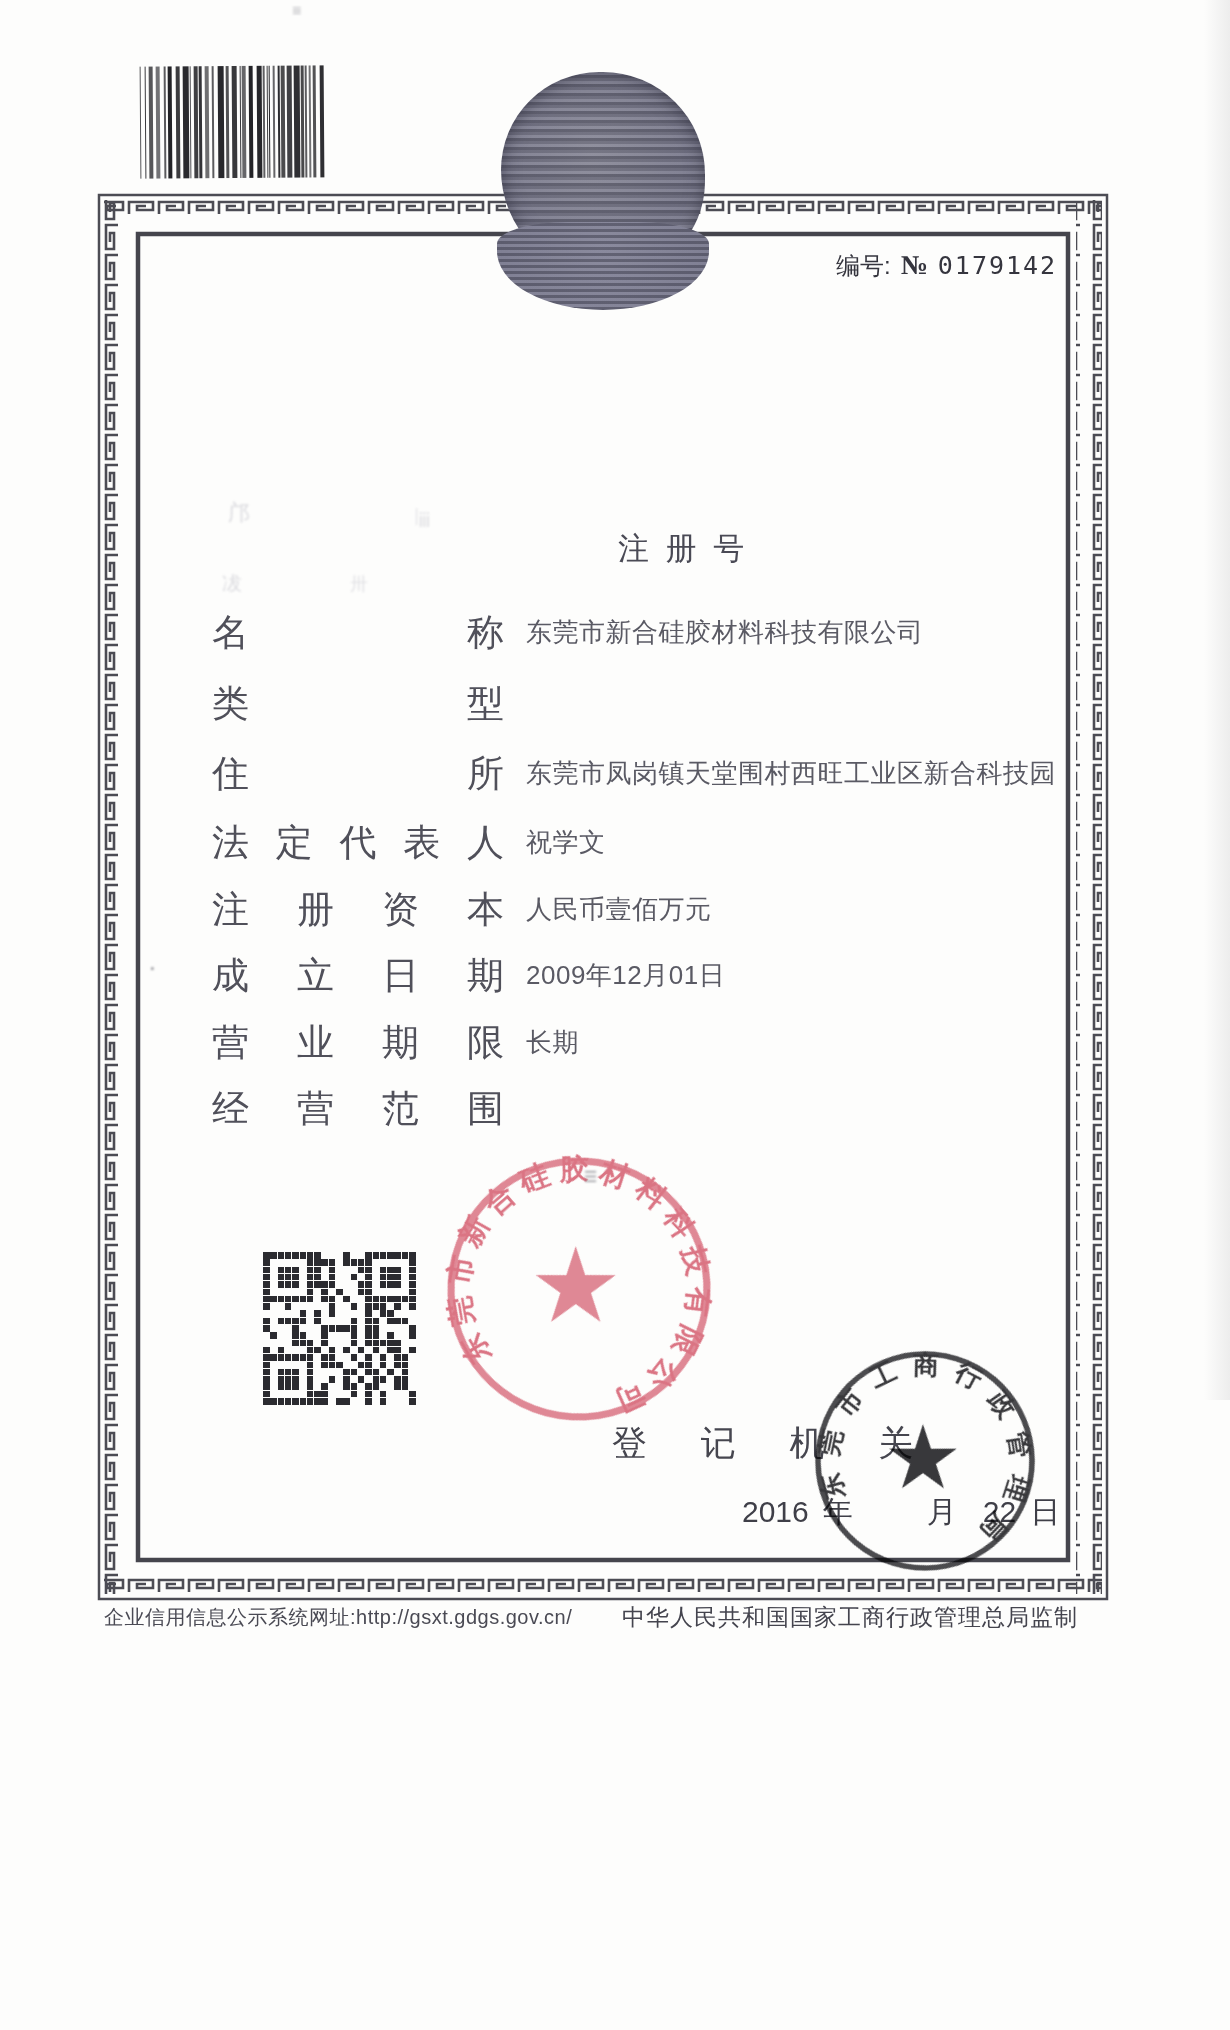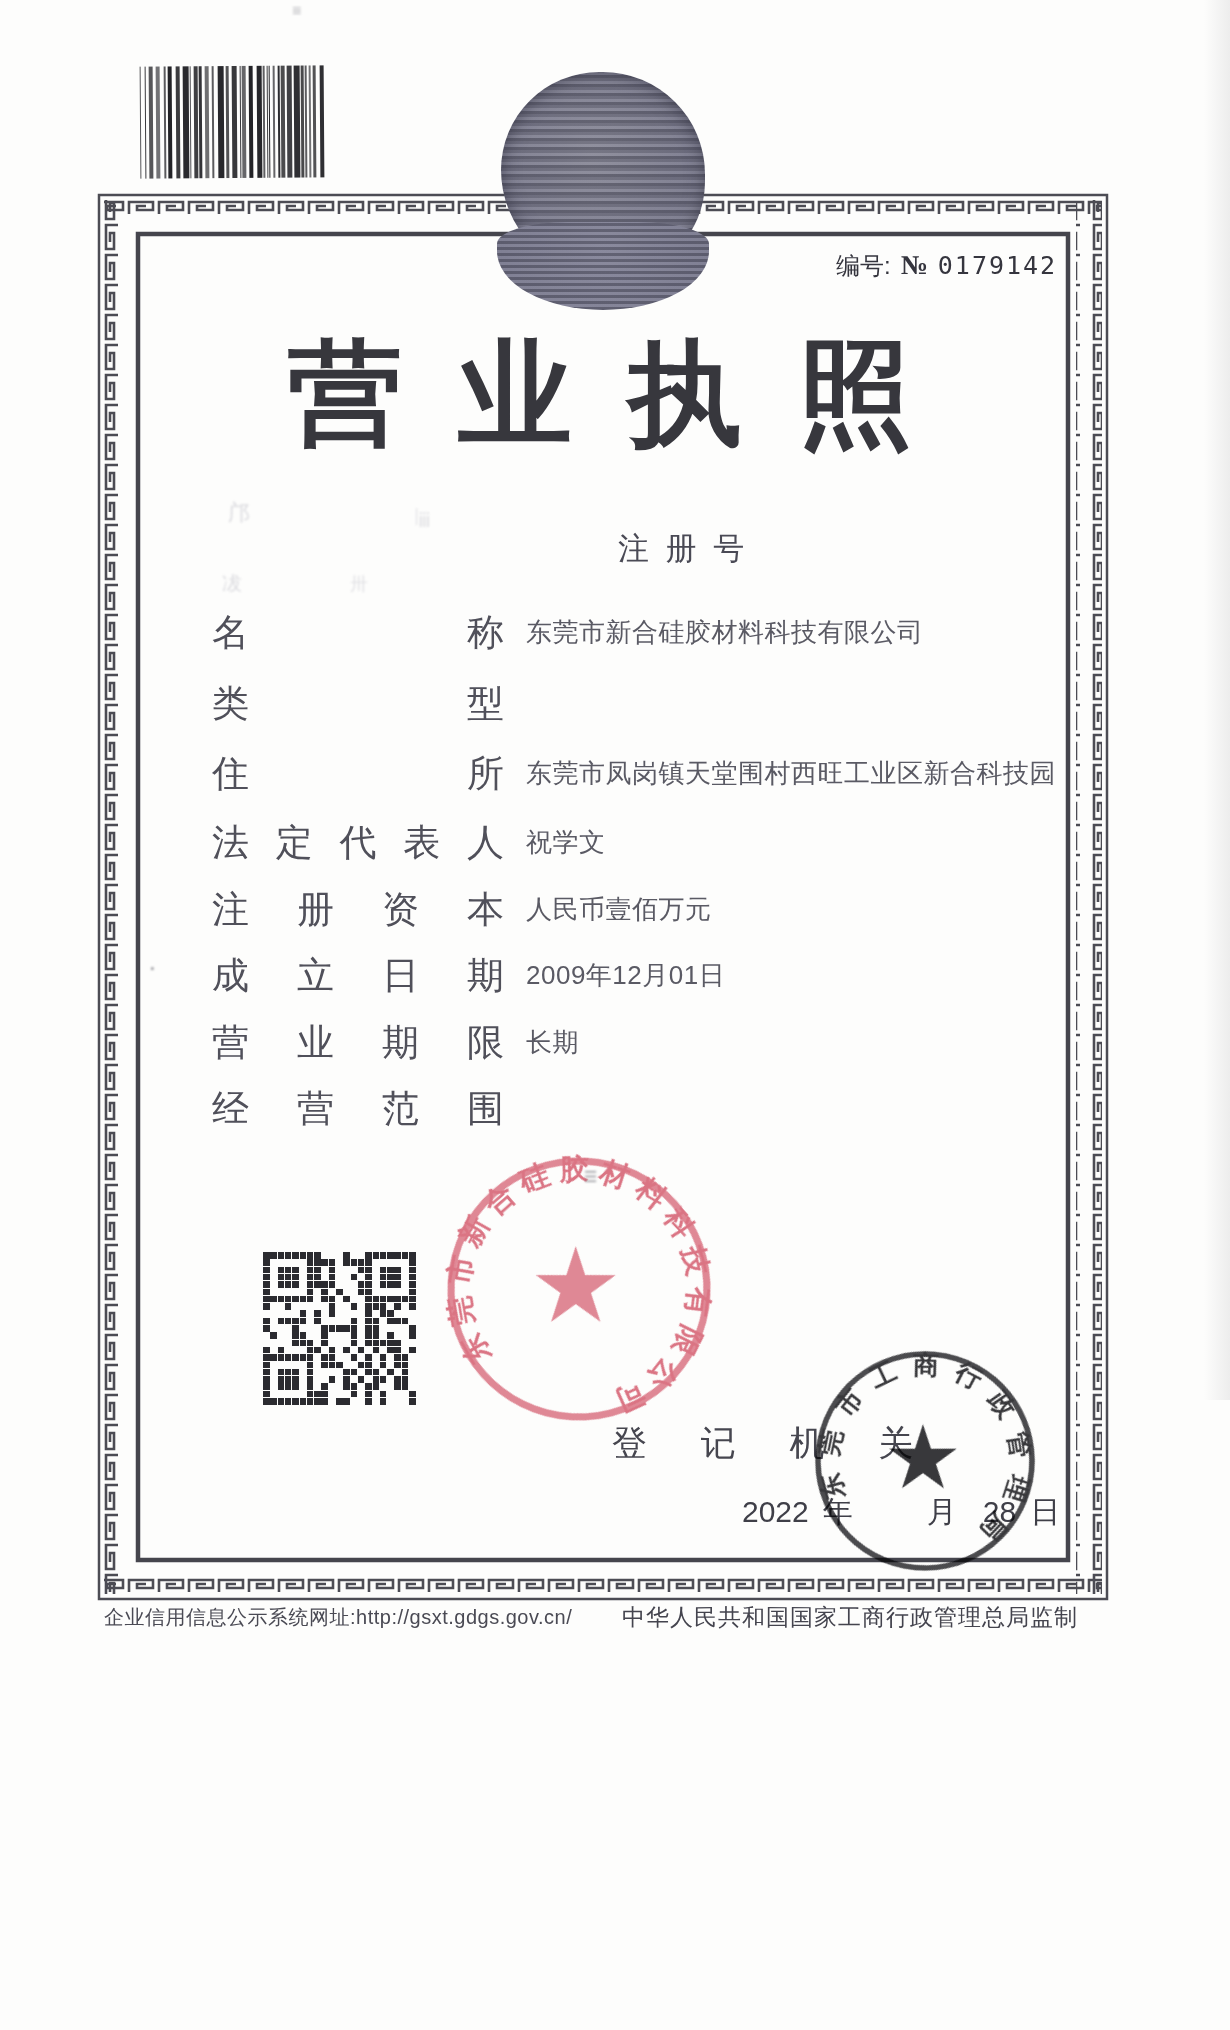--- a/index.html
+++ b/index.html
@@ -151,21 +151,20 @@
     <rect x="979" y="7" width="26" height="1394" fill="url(#meanderV)"></rect>
     <rect x="41" y="41" width="930" height="1326" fill="none" stroke="#45454d" stroke-width="4.5"></rect>
   </svg>
 
   <div id="serial">
     <span>编号:</span>
     <span class="numero">№</span>
     <span class="num">0179142</span>
   </div>
 
-  <div id="title">营业执照</div>
 
   <div id="regno">
     <span class="lbl">注 册 号</span>
   </div>
 
   <div id="fields">
     <div class="frow r0">
       <span class="flabel">
           <span>名</span>
           <span>称</span>
@@ -495,27 +494,27 @@
       <text font-size="26" fill="#1c1c20" font-weight="bold" letter-spacing="2">
         <textPath href="#rsealArc" startOffset="6" textLength="390">东莞市工商行政管理局</textPath>
       </text>
     </svg>
     <span class="star">★</span>
   </div>
 
   <div id="registrar">登 记 机 关</div>
 
   <div id="issue-date">
-    <span>2022</span>
+    <span>2016</span>
     <span class="gap-d"></span>
     <span>年</span>
     <span class="gap-m"></span>
     <span>月</span>
     <span class="gap-s"></span>
-    <span>28</span>
+    <span>22</span>
     <span class="gap-d"></span>
     <span>日</span>
   </div>
 
   <div id="footer-left">企业信用信息公示系统网址:http://gsxt.gdgs.gov.cn/</div>
   <div id="footer-right">中华人民共和国国家工商行政管理总局监制</div>
 
   <span class="artifact" style="left:228px;top:498px;font-size:22px;opacity:.35;">邝</span>
   <span class="artifact" style="left:408px;top:505px;font-size:18px;opacity:.25;">丨</span>
   <span class="artifact" style="left:418px;top:508px;font-size:20px;opacity:.3;">ⅲ</span>

